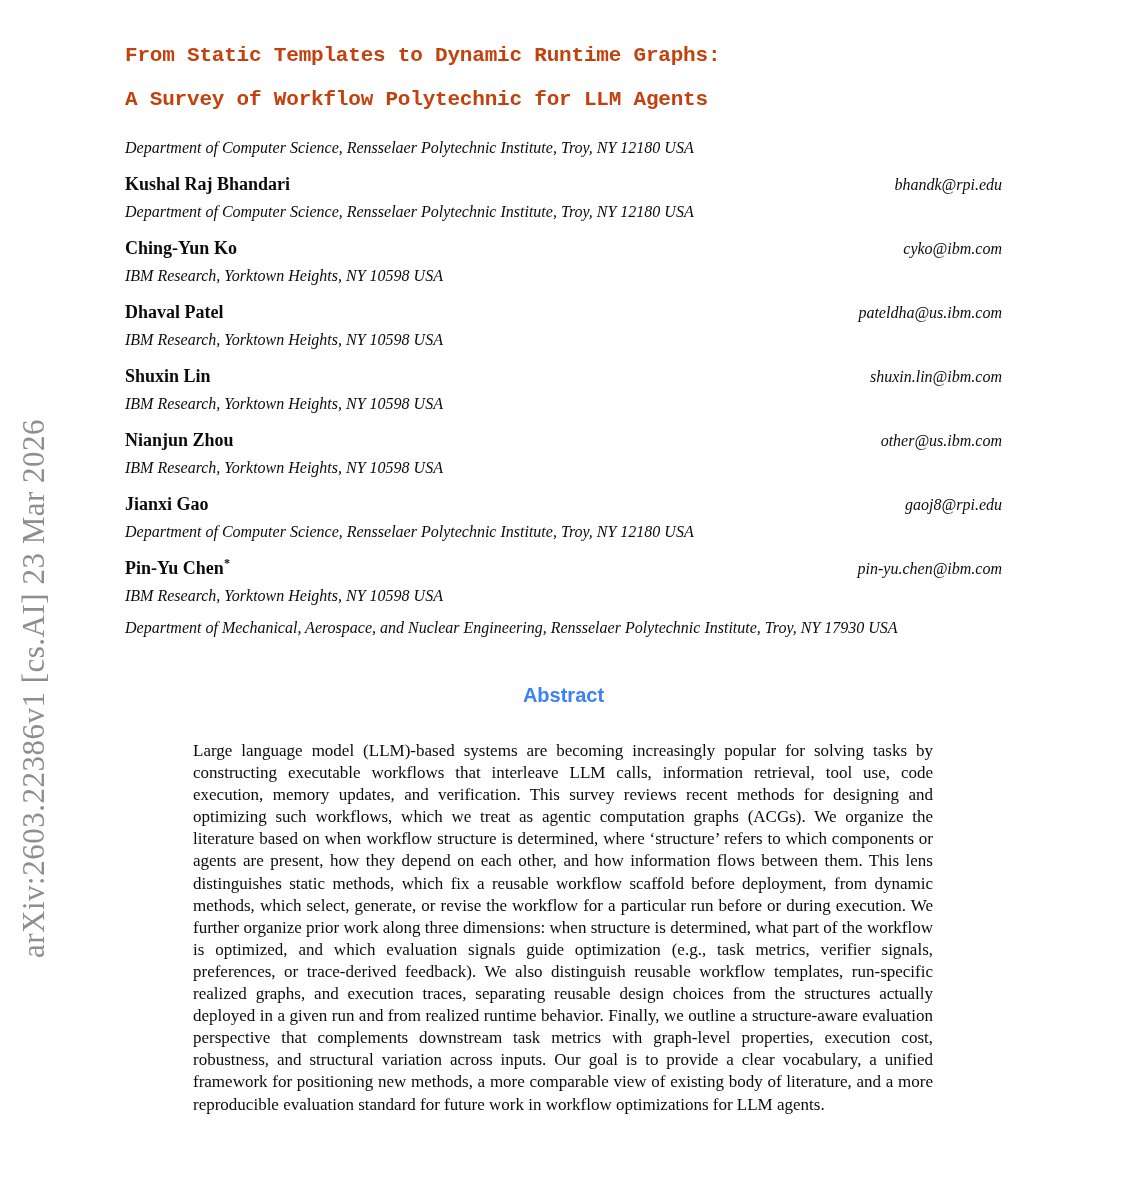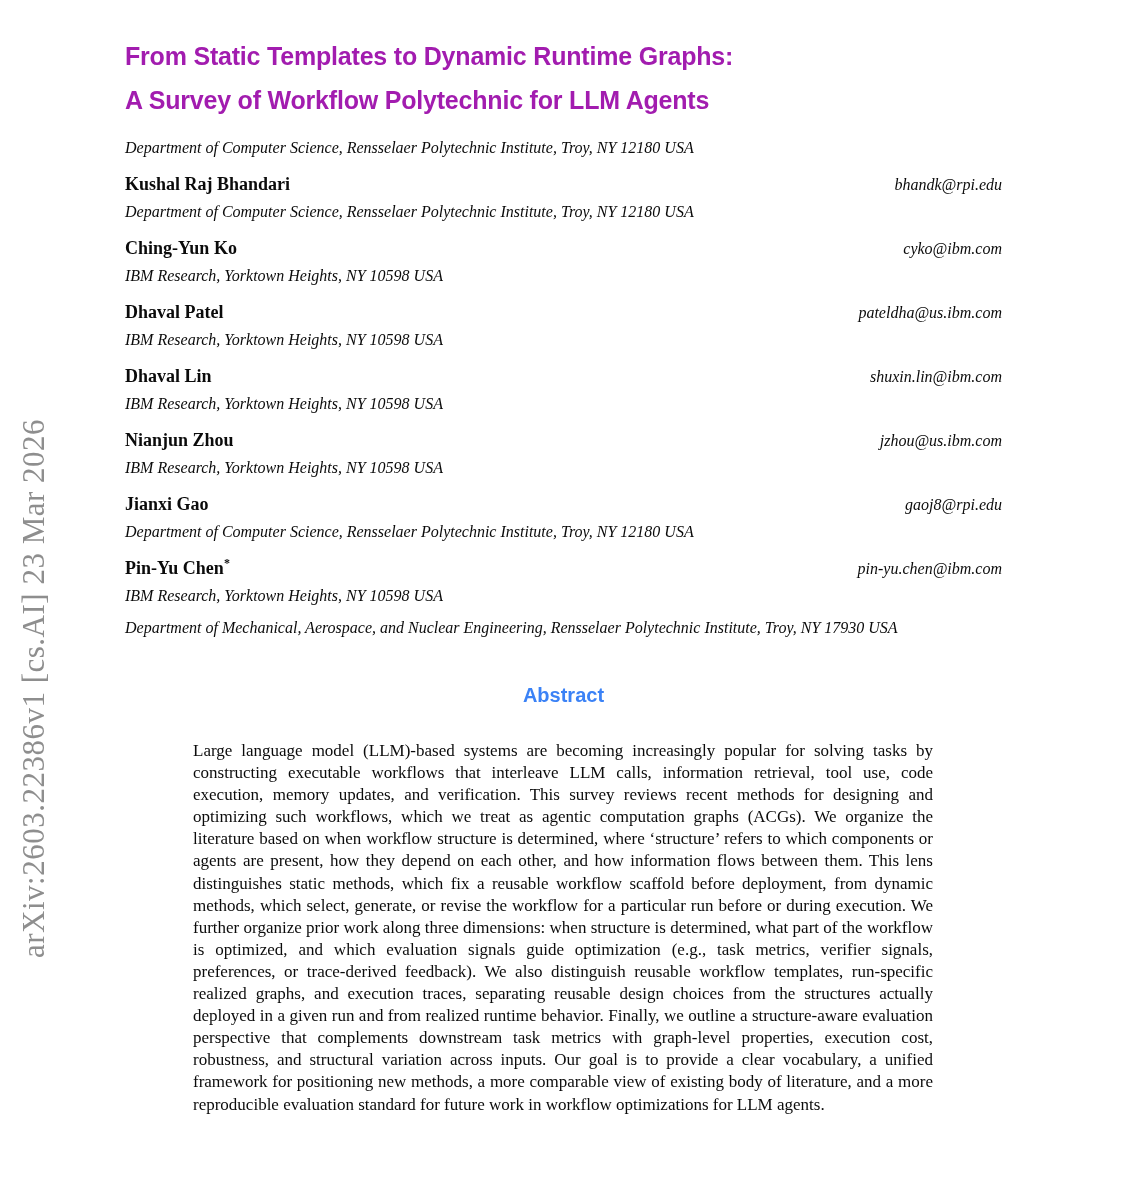--- a/index.html
+++ b/index.html
@@ -25,26 +25,26 @@
     color: #8e8e8e;
   }
   .main {
     position: absolute;
     left: 125px;
     top: 0;
     width: 877px;
   }
   .title {
     margin: 34px 0 0 0;
-    font-family: Liberation Sans, sans-serif;
+    font-family: Liberation Mono, monospace;
     font-weight: 700;
-    font-size: 25px;
+    font-size: 21px;
     line-height: 44px;
     letter-spacing: -0.2px;
-    color: #a21caf;
+    color: #c2410c;
   }
   .authors { margin-top: 15px; }
   .author { margin-bottom: 11px; }
   .author-row {
     display: flex;
     justify-content: space-between;
     align-items: baseline;
   }
   .author-name {
     font-weight: 700;
@@ -115,30 +115,30 @@
       <div class="author">
         <div class="author-row">
           <span class="author-name"><span>Dhaval Patel</span><sup></sup></span>
           <span class="author-email">pateldha@us.ibm.com</span>
         </div>
         <div class="author-affiliation">IBM Research, Yorktown Heights, NY 10598 USA</div>
       </div>
 
       <div class="author">
         <div class="author-row">
-          <span class="author-name"><span>Dhaval Lin</span><sup></sup></span>
+          <span class="author-name"><span>Shuxin Lin</span><sup></sup></span>
           <span class="author-email">shuxin.lin@ibm.com</span>
         </div>
         <div class="author-affiliation">IBM Research, Yorktown Heights, NY 10598 USA</div>
       </div>
 
       <div class="author">
         <div class="author-row">
           <span class="author-name"><span>Nianjun Zhou</span><sup></sup></span>
-          <span class="author-email">jzhou@us.ibm.com</span>
+          <span class="author-email">other@us.ibm.com</span>
         </div>
         <div class="author-affiliation">IBM Research, Yorktown Heights, NY 10598 USA</div>
       </div>
 
       <div class="author">
         <div class="author-row">
           <span class="author-name"><span>Jianxi Gao</span><sup></sup></span>
           <span class="author-email">gaoj8@rpi.edu</span>
         </div>
         <div class="author-affiliation">Department of Computer Science, Rensselaer Polytechnic Institute, Troy, NY 12180 USA</div>

